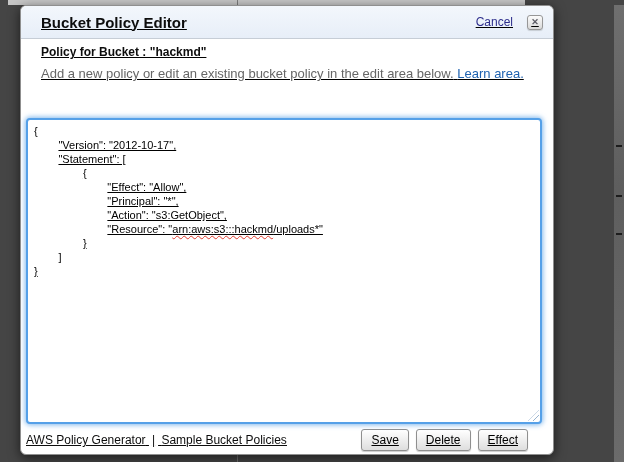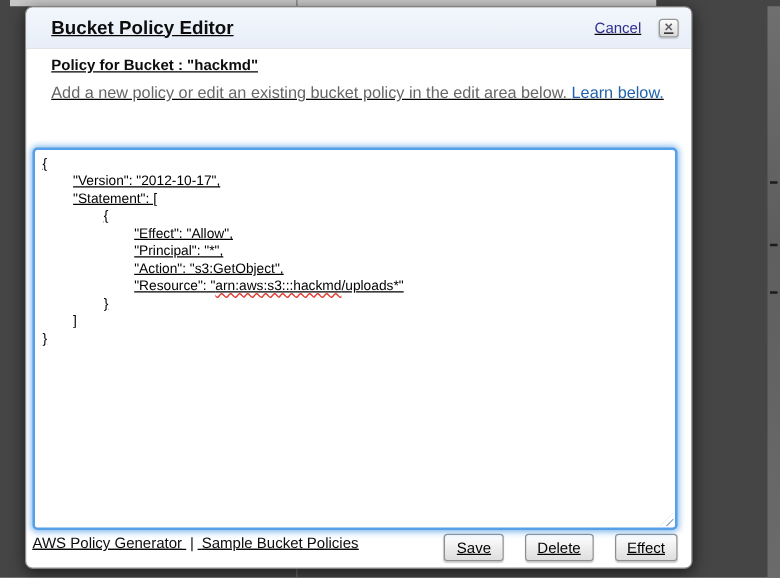--- a/index.html
+++ b/index.html
@@ -63,27 +63,27 @@
     text-align: right;
   }
   .resize-handle {
     position: absolute; right: 1px; bottom: 1px; width: 11px; height: 11px;
     background: repeating-linear-gradient(135deg, transparent 0 3px, #9ab4cf 3px 4px);
     clip-path: polygon(100% 0, 100% 100%, 0 100%);
     cursor: nwse-resize;
   }
 
   .dialog-footer {
-    margin-top: 3px; padding: 0 11px 0 5px; height: 26px;
-    display: flex; 
+    margin-top: 3px; padding: 0 25px 0 5px; height: 26px;
+    display: flex; align-items: center;
   }
   .footer-links { flex: 1; font-size: 12px; color: #0d0d0d; }
   .footer-links a { color: #0d0d0d; text-decoration: underline; cursor: pointer; }
   .footer-links .sep { margin: 0 3px; color: #0d0d0d; }
-  .footer-buttons { display: flex; gap: 17px; }
+  .footer-buttons { display: flex; gap: 7px; }
   .footer-buttons button {
     font-family: "Liberation Sans", sans-serif;
     font-size: 12px; color: #000000; height: 22px; padding: 0 9px;
     border: 1px solid #8f8f8f; border-radius: 3px;
     background: linear-gradient(#ffffff, #dedede);
     box-shadow: 0 1px 1px rgba(0,0,0,0.2);
     cursor: pointer;
   }
 </style>
 </head>
@@ -107,21 +107,21 @@
       <a class="cancel-link">Cancel</a>
       <span class="close-btn">
           <span>✕</span>
         </span>
     </div>
 
     <div class="subtitle">Policy for Bucket : "hackmd"</div>
 
     <div class="description">
       <span>Add a new policy or edit an existing bucket policy in the edit area below.</span>
-      <a class="learn-more">Learn below.</a>
+      <a class="learn-more">Learn area.</a>
     </div>
 
     <div class="policy-box"><span>{
 	"Version": "2012-10-17",
 	"Statement": [
 		{
 			"Effect": "Allow",
 			"Principal": "*",
 			"Action": "s3:GetObject",
 			"Resource": "</span><span class="squiggle">arn:aws:s3:::hackmd</span><span>/uploads*"

